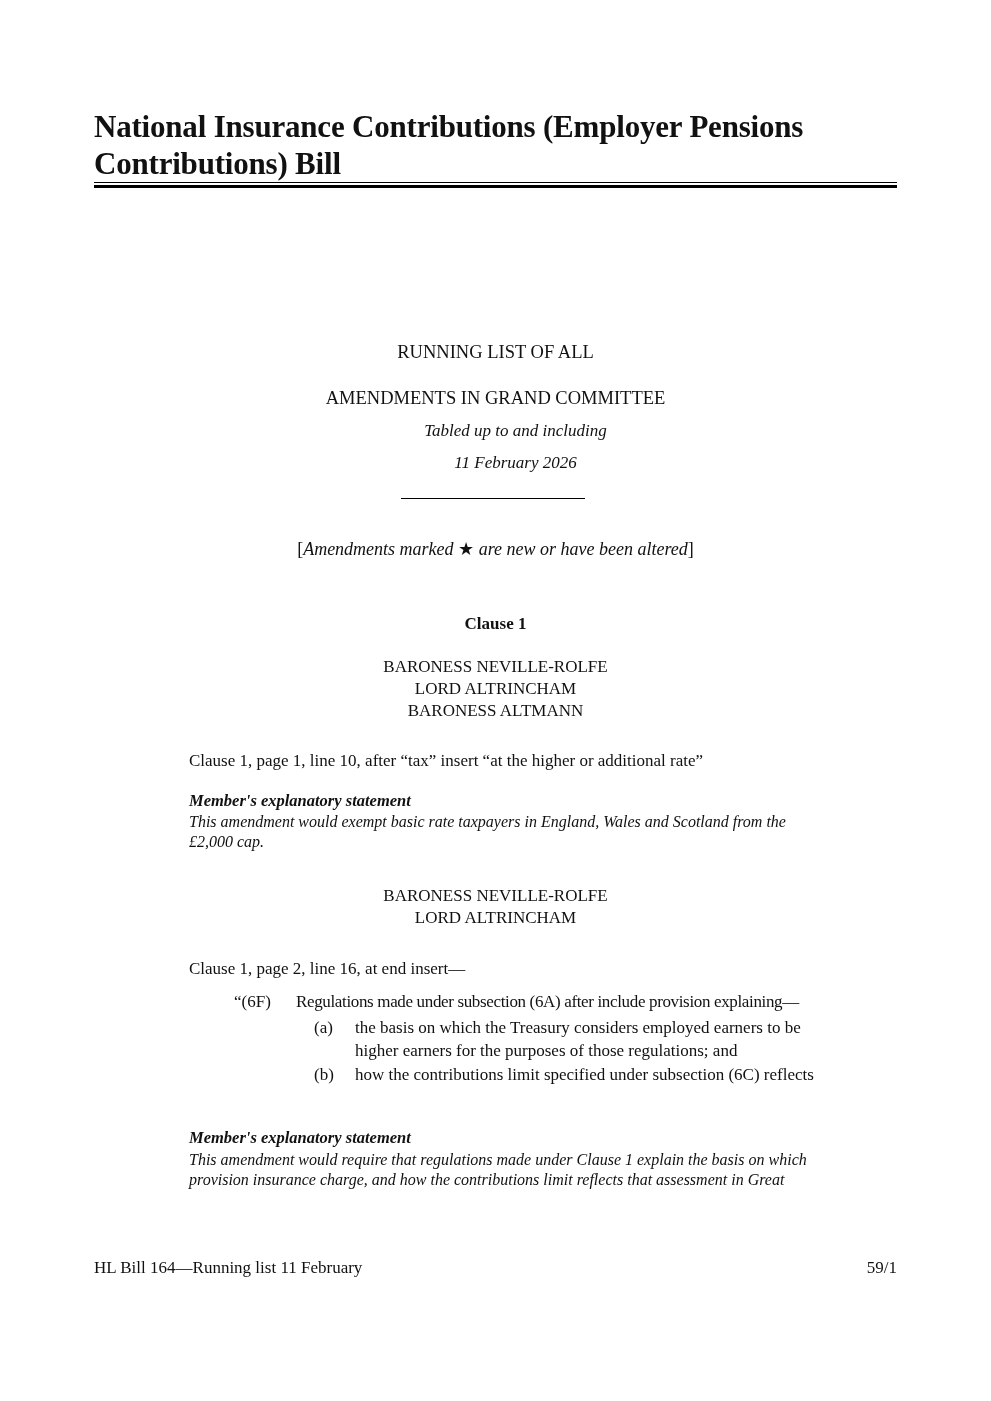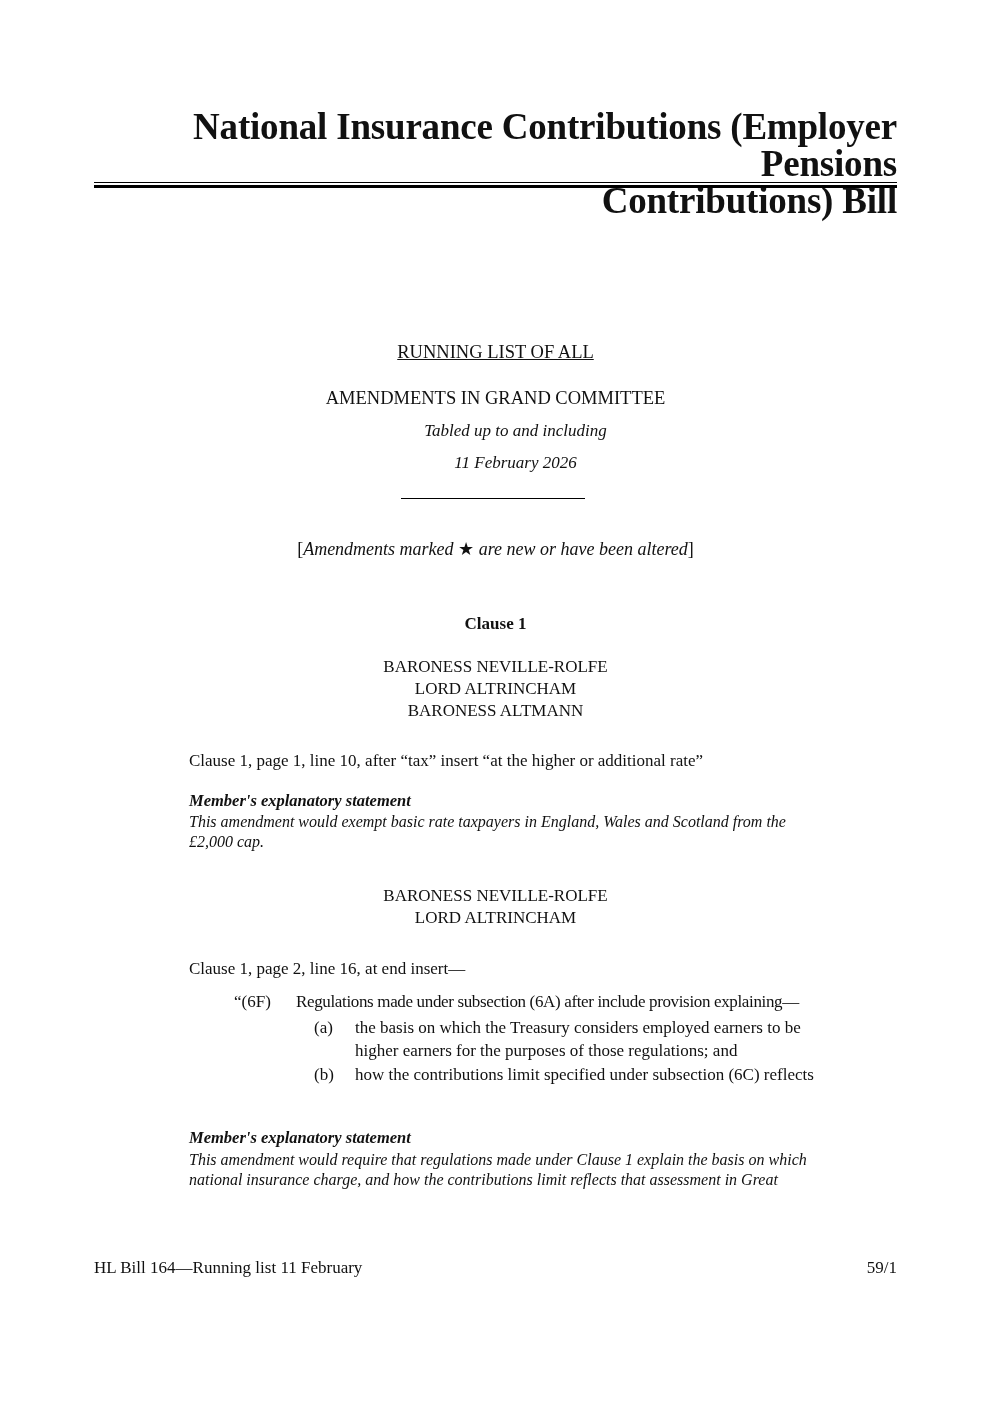--- a/index.html
+++ b/index.html
@@ -2,21 +2,21 @@
 <html><head>
   <meta charset="utf-8">
   <style>
     html, body { margin: 0; padding: 0; background: #ffffff; }
     body {
       width: 991px; height: 1401px; position: relative; overflow: hidden;
       font-family: "Liberation Serif", "DejaVu Serif", serif; color: #111;
     }
     .title {
       position: absolute; left: 94px; width: 803px; top: 108px;
-      text-align: right; font-weight: bold; font-size: 37px; line-height: 37px;
+      text-align: left; font-weight: bold; font-size: 31px; line-height: 37px;
       letter-spacing: -0.2px;
     }
     .title-rule {
       position: absolute; left: 94px; width: 803px; top: 182px; height: 6px;
       border-top: 1.5px solid #000; border-bottom: 3px solid #000; box-sizing: border-box;
     }
     .center { position: absolute; left: 0; width: 991px; text-align: center; }
     .caps { font-size: 18.5px; }
     .ital { font-style: italic; font-size: 17px; padding-left: 20px; }
     .short-rule {
@@ -32,21 +32,21 @@
   </style>
 </head>
 <body>
 
 <div class="title">
   <div>National Insurance Contributions (Employer Pensions</div>
   <div>Contributions) Bill</div>
 </div>
 <div class="title-rule"></div>
 
-<div class="center caps" style="top:342px;text-decoration:underline;">RUNNING LIST OF ALL</div>
+<div class="center caps" style="top:342px;">RUNNING LIST OF ALL</div>
 <div class="center caps" style="top:357px;margin-top:31px;">AMENDMENTS IN GRAND COMMITTEE</div>
 <div class="center ital" style="top:421px;">Tabled up to and including</div>
 <div class="center ital" style="top:453px;">11 February 2026</div>
 <div class="short-rule"></div>
 
 <div class="center" style="top:538px; font-size:18px;">
   <span>[</span><i><span>Amendments marked </span><span style="font-style:normal;">★</span><span> are new or have been altered</span></i><span>]</span>
 </div>
 
 <div class="center clause-head" style="top:614px;">Clause 1</div>
@@ -78,17 +78,17 @@
   <div>higher earners for the purposes of those regulations; and</div>
 </div>
 <div class="sub" style="top:1063px; left:314px;">(b)</div>
 <div class="sub" style="top:1063px; left:355px; width:545px;">
   <div>how the contributions limit specified under subsection (6C) reflects</div>
 </div>
 
 <div class="body-text mes-head" style="top:1127px;">Member's explanatory statement</div>
 <div class="body-text mes-body" style="top:1150px;">
   <div>This amendment would require that regulations made under Clause 1 explain the basis on which</div>
-  <div>national insurance charge, and how the contributions limit reflects that assessment in Great</div>
+  <div>provision insurance charge, and how the contributions limit reflects that assessment in Great</div>
 </div>
 
 <div class="footer" style="left:94px;">HL Bill 164—Running list 11 February</div>
 <div class="footer" style="right:94px; text-align:right;">59/1</div>
 
 </body></html>

